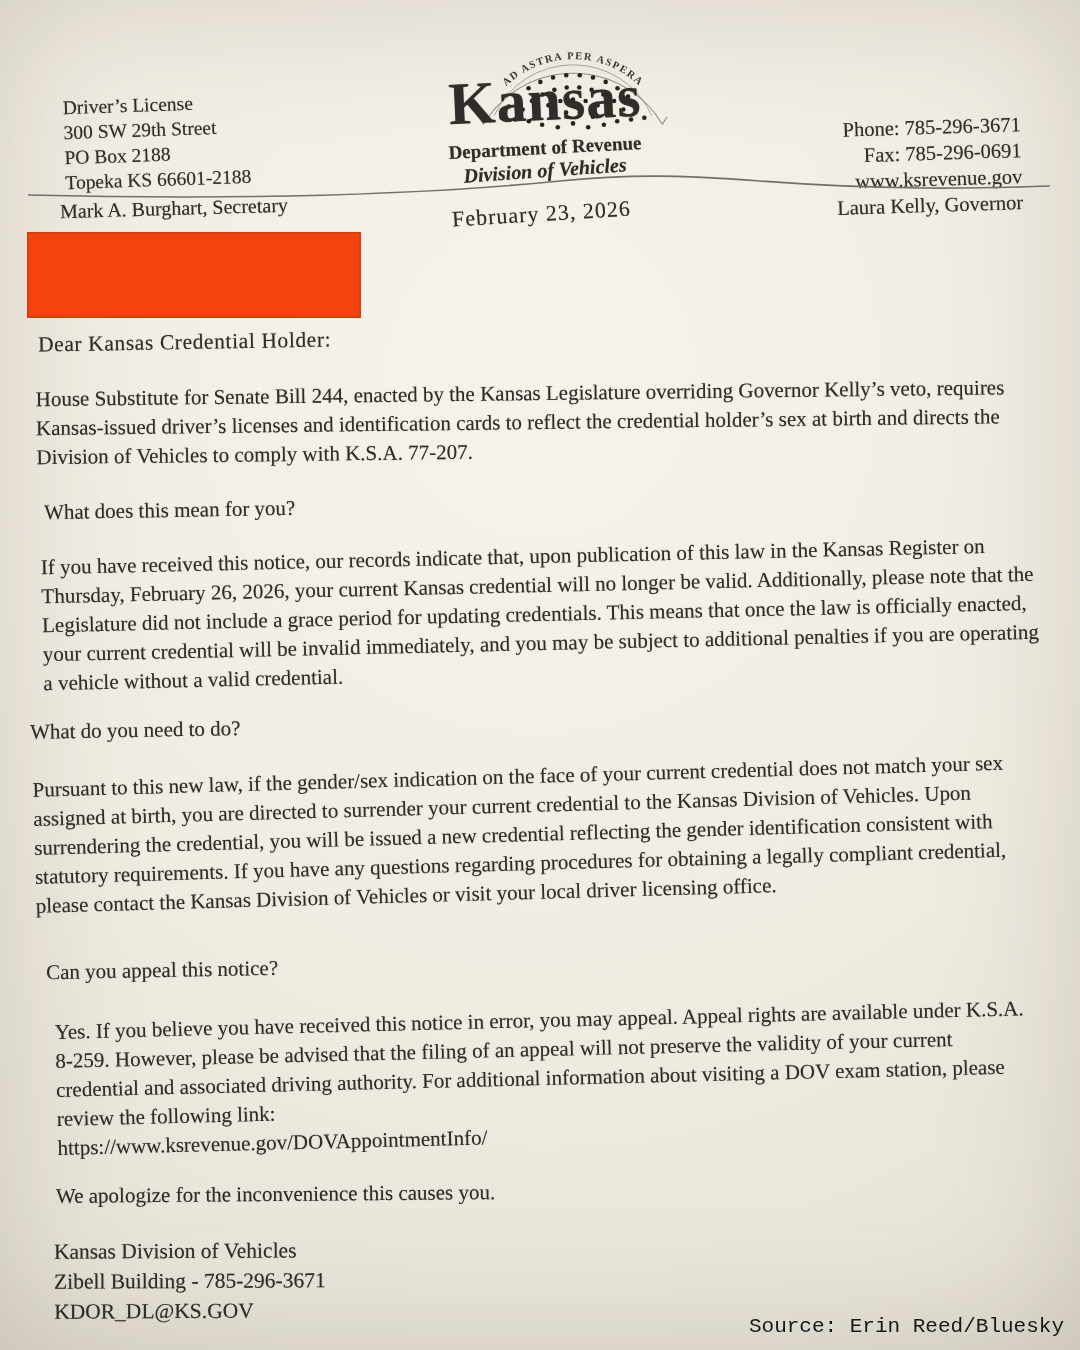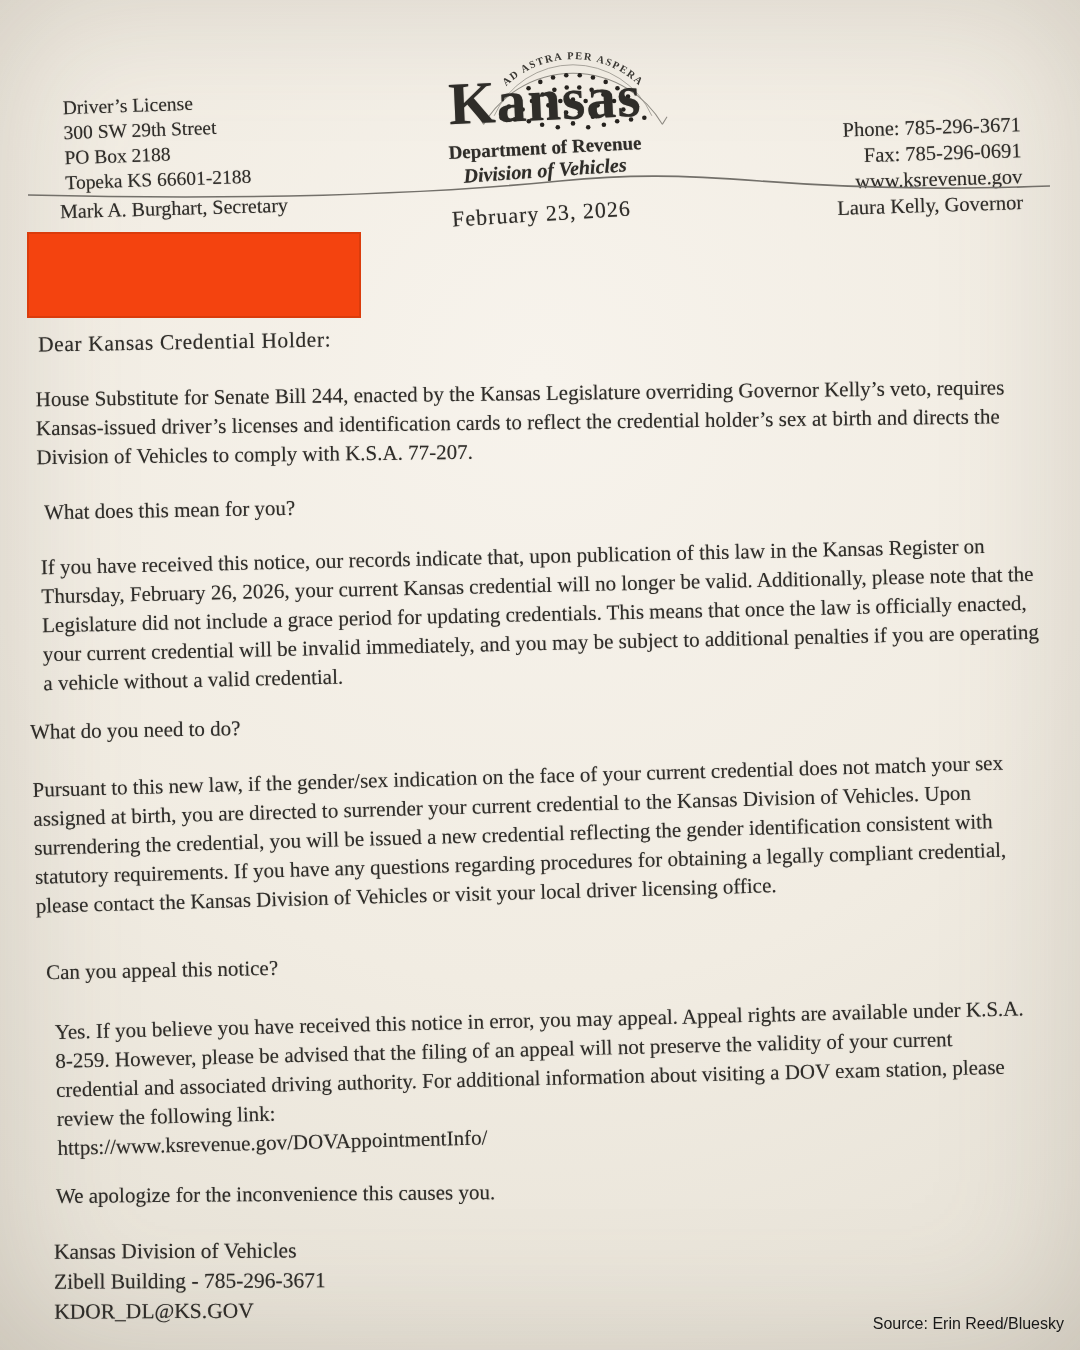--- a/index.html
+++ b/index.html
@@ -78,22 +78,22 @@
   .p1 { left: 42px; top: 542px; width: 1000px; transform: rotate(-1.3deg); }
   .q2 { left: 30px; top: 716px; transform: rotate(-1deg); }
   .p2 { left: 34px; top: 762px; width: 996px; transform: rotate(-1.6deg); }
   .q3 { left: 46px; top: 956px; transform: rotate(-1.1deg); }
   .p3 { left: 56px; top: 1006px; width: 978px; transform: rotate(-1.4deg); }
   .apology { left: 56px; top: 1180px; transform: rotate(-0.5deg); }
   .signature { left: 54px; top: 1236px; font-size: 21.5px; line-height: 30px; transform: rotate(-0.3deg); }
 
   .credit {
     right: 16px; top: 1315px;
-    font-family: Liberation Sans, sans-serif;
-    font-size: 16px; color: #181818;
+    font-family: Liberation Mono, monospace;
+    font-size: 21px; color: #181818;
   }
 </style>
 </head>
 <body>
 
 <div class="page">
 
   <div class="abs sender soft">
     <div>Driver’s License</div>
     <div>300 SW 29th Street</div>

